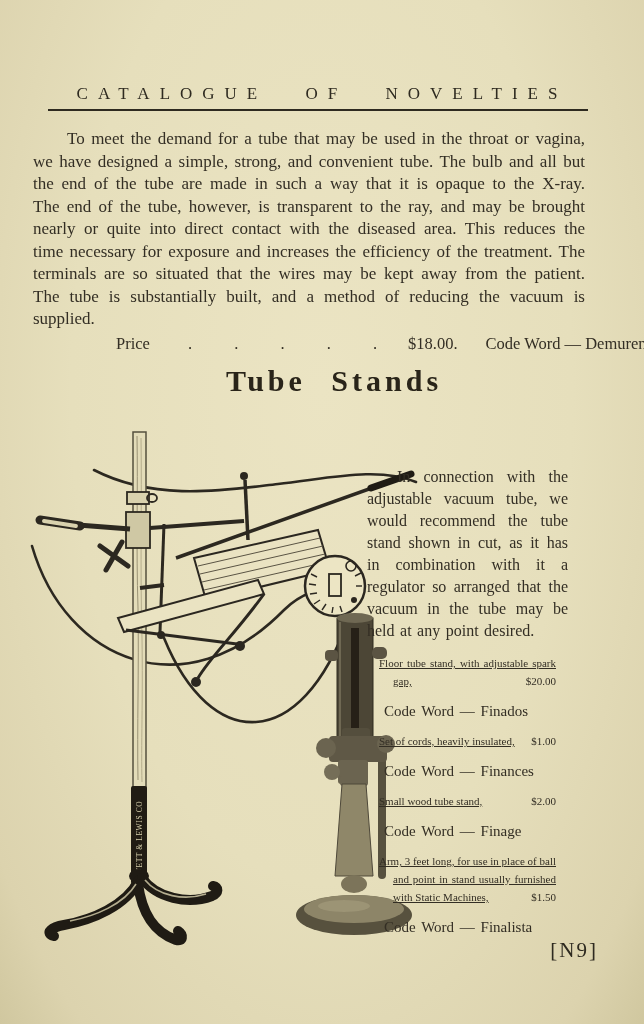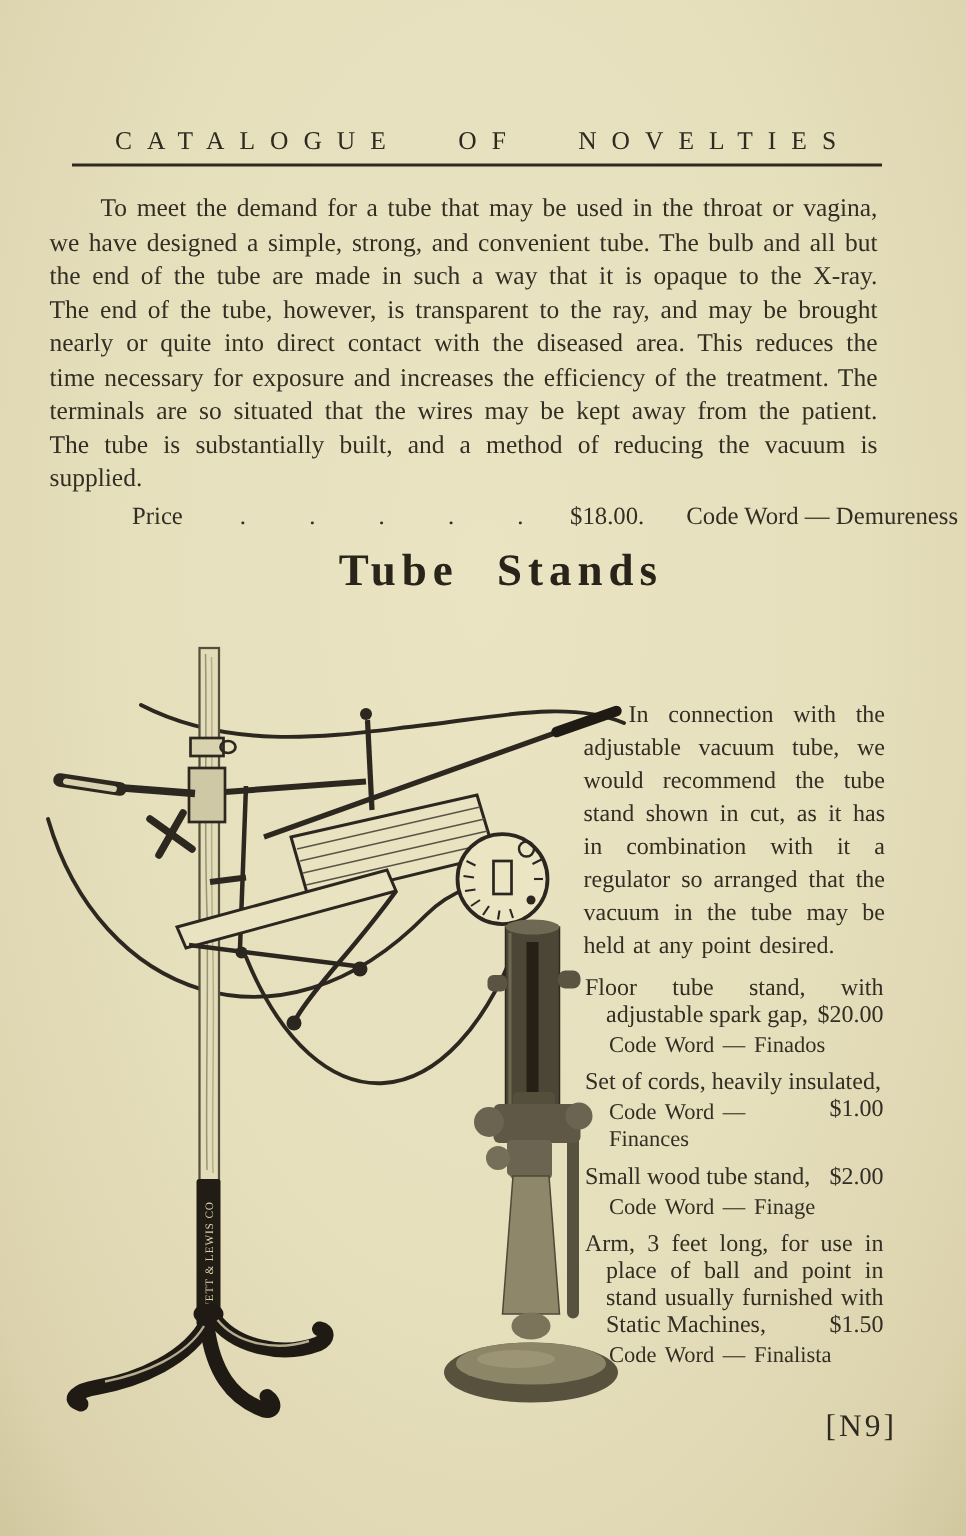--- a/index.html
+++ b/index.html
@@ -41,61 +41,62 @@
     text-indent:34px;
     word-spacing:2px;
   }
   .price-line{
     margin:3px 59px 0 33px;
     font-size:16.5px;
     display:flex;
     align-items:baseline;
     white-space:nowrap;
   }
-  .price-label{margin-left:55px;}
+  .price-label{margin-left:83px;}
   .price-leader{margin:0 30px 0 38px; word-spacing:36px; letter-spacing:1px;}
   .price-value{}
   .price-code{margin-left:28px;}
   .stands-title{
     margin:10px 20px 0 0;
     text-align:center;
     font-size:30px;
     font-weight:700;
     letter-spacing:4px;
     word-spacing:14px;
     color:#292419;
     padding-left:44px;
   }
   .illustration{
     position:absolute;
     left:26px;top:428px;
     width:392px;height:530px;
   }
   .right-col{
     position:absolute;
-    left:389px;top:466px;
+    left:367px;top:466px;
     width:201px;
   }
   .stands-body{
     margin:0;
     font-size:16px;
     line-height:22px;
     text-align:justify;
     text-indent:30px;
     word-spacing:1.5px;
   }
   .items{margin-top:8px;}
   .item{margin-bottom:7px;}
   .item-line{
-    margin:1px;
-    font-size:16px;
+    margin:12px;
+    font-size:11px;
     line-height:18px;
     padding-left:14px;
     text-indent:-14px;
     text-align:justify;
+    text-decoration:underline;
   }
   .item-price{float:right;text-indent:0;}
   .item-code{
     margin:2px 0 0 0;
     padding-left:17px;
     font-size:15px;
     line-height:18px;
     word-spacing:2px;
   }
   .page-number{

